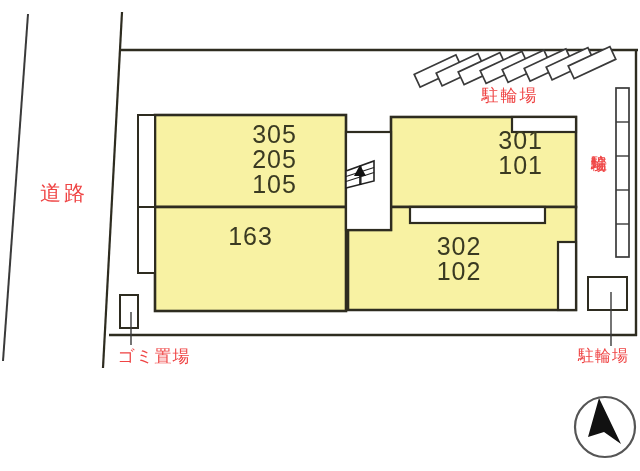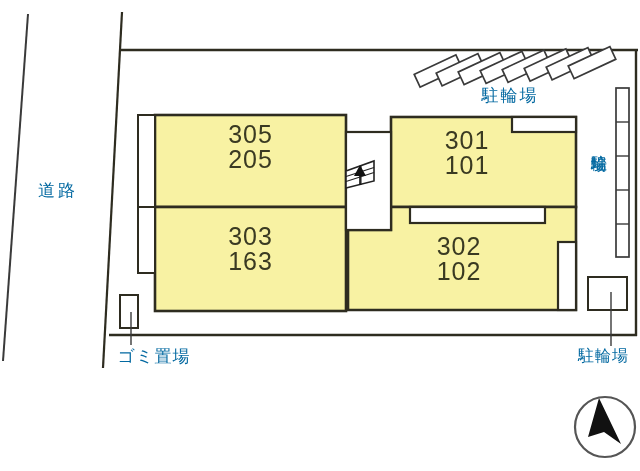--- a/index.html
+++ b/index.html
@@ -1,36 +1,36 @@
 <!DOCTYPE html>
 <html><head>
 <meta charset="utf-8">
 <style>
   html,body{margin:0;padding:0;background:#ffffff;}
   #stage{
     position:relative;width:640px;height:471px;background:#ffffff;overflow:hidden;
     font-family:"Liberation Sans","DejaVu Sans",sans-serif;color:#1f1f1f;
   }
   #drawing{position:absolute;left:0;top:0;}
-  .lbl{position:absolute;white-space:nowrap;color:#0369a1;}
-  .lbl-road{left:38px;top:179px;width:52px;font-size:17px;letter-spacing:3px;text-align:left;}
+  .lbl{position:absolute;white-space:nowrap;color:#ef4444;}
+  .lbl-road{left:38px;top:179px;width:52px;font-size:21px;letter-spacing:3px;text-align:center;}
   .lbl-bp-top{left:468px;top:84px;width:84px;font-size:17px;letter-spacing:2px;text-align:center;}
   .lbl-bp-right{
     left:588px;top:142px;height:64px;font-size:16px;
     writing-mode:vertical-rl;text-orientation:upright;letter-spacing:1px;
   }
   .lbl-bp-bottom{left:578px;top:346px;width:62px;font-size:16px;letter-spacing:1px;text-align:left;}
   .lbl-garbage{left:114px;top:345px;width:80px;font-size:17px;letter-spacing:1px;text-align:center;}
   .units{
     position:absolute;text-align:center;font-size:25px;line-height:25px;
     color:#3a3a22;font-weight:500;letter-spacing:1px;
   }
-  .units-a{left:155px;top:122px;width:191px;}
+  .units-a{left:155px;top:122px;width:191px;padding-left:24px;}
   .units-b{left:155px;top:224px;width:191px;}
-  .units-c{left:391px;top:128px;width:152px;}
+  .units-c{left:391px;top:128px;width:152px;text-align:right;}
   .units-d{left:381px;top:234px;width:156px;line-height:24.5px;text-align:center;}
 </style>
 </head>
 <body>
 
 <div id="stage">
 
   <svg id="drawing" width="640" height="471" viewBox="0 0 640 471">
 
     <line x1="28" y1="14" x2="3" y2="361" stroke="#3a3a3a" stroke-width="2"></line>
@@ -94,23 +94,23 @@
 
   <div class="lbl lbl-road">道路</div>
   <div class="lbl lbl-bp-top">駐輪場</div>
   <div class="lbl lbl-bp-right">駐輪場</div>
   <div class="lbl lbl-bp-bottom">駐輪場</div>
   <div class="lbl lbl-garbage">ゴミ置場</div>
 
   <div class="units units-a">
     <div>305</div>
     <div>205</div>
+    <div>105</div>
   </div>
   <div class="units units-b">
-    <div>303</div>
     <div>163</div>
   </div>
   <div class="units units-c">
     <div>301</div>
     <div>101</div>
   </div>
   <div class="units units-d">
     <div>302</div>
     <div>102</div>
   </div>

